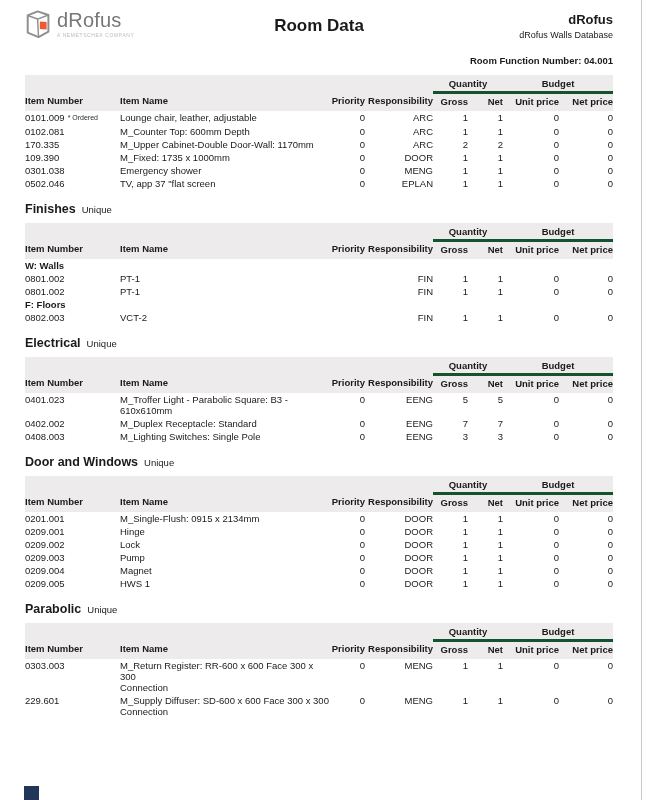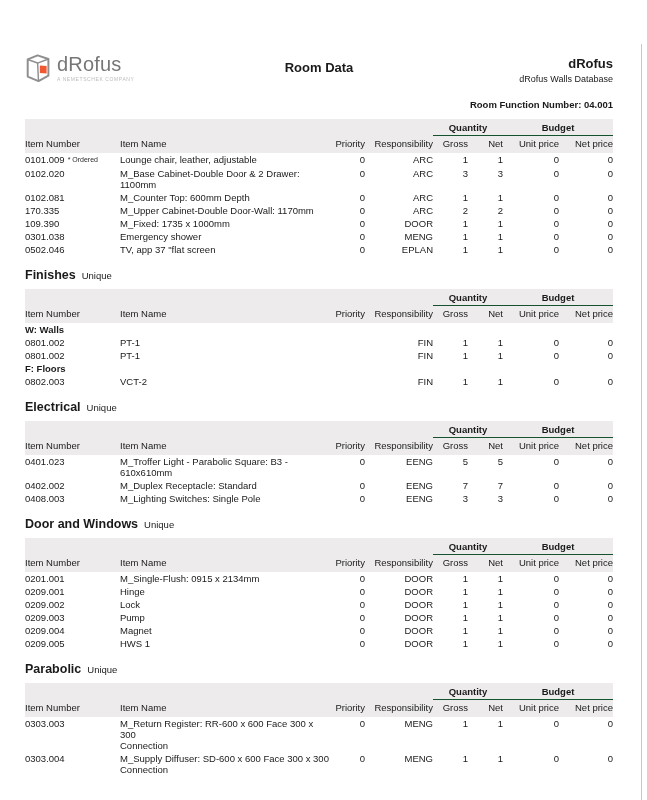--- a/index.html
+++ b/index.html
@@ -1,52 +1,52 @@
 <!DOCTYPE html>
 <html><head>
 <meta charset="utf-8">
 <style>
   * { margin:0; padding:0; box-sizing:border-box; }
   html,body { background:#ffffff; }
   body {
     width:647px; height:800px; position:relative; overflow:hidden;
     font-family:"Liberation Sans", sans-serif; color:#1a1a1a;
   }
-  .page { position:absolute; inset:0; background:#fff;margin-top:44px; }
+  .page { position:absolute; inset:0; background:#fff; }
   .page-edge-right { position:absolute; left:641px; top:0; width:1px; height:800px; background:#c9c9c9; }
   .next-page-fragment { position:absolute; left:24px; top:786px; width:15px; height:14px; background:#22365a; }
 
   .content { position:absolute; left:25px; top:0; width:588px; }
 
   
   .report-header { display:flex; align-items:flex-start; padding-top:9px; }
   .logo-block { width:160px; display:flex; align-items:flex-start; }
   .logo-cube { width:27px; height:30px; margin-right:5px; }
   .logo-texts { display:flex; flex-direction:column; }
   .logo-brand { font-size:20px; line-height:22px; color:#777777; font-weight:500; letter-spacing:0.2px; }
   .logo-tagline { font-size:5px; color:#bcbcbc; letter-spacing:0.6px; margin-top:1px; }
-  .report-title { flex:1; text-align:center; font-weight:bold; font-size:13px; padding-top:7px; }
+  .report-title { flex:1; text-align:center; font-weight:bold; font-size:17px; padding-top:7px; }
   .header-right { width:160px; text-align:right; padding-top:4px; }
   .header-right-title { font-weight:bold; font-size:13px; line-height:14px; }
   .header-right-sub { font-size:9px; margin-top:3px; color:#1a1a1a; }
 
   .room-function { text-align:right; font-weight:bold; font-size:9.5px; margin-top:15px; line-height:12px; }
 
   
   .section-heading { margin:11px 0 6px; line-height:14px; }
   .heading-text { font-weight:bold; font-size:12.5px; }
   .heading-badge { font-weight:normal; font-size:9.5px; margin-left:6px; }
   .first-table { margin-top:8px; }
 
   table.items-table { width:588px; border-collapse:collapse; table-layout:fixed; }
   thead { background:#edebec; }
   thead th { font-size:9.5px; line-height:11px; }
   tr.group-row th { padding:3px 0 2px; font-weight:bold; }
-  th.group-label { text-align:center; border-bottom:1px solid #14532d; }
-  tr.cols-row th { padding:2px 0 4px; font-weight:normal; }
+  th.group-label { text-align:center; border-bottom:3px solid #14532d; }
+  tr.cols-row th { padding:2px 0 4px; font-weight:bold; }
   .al { text-align:left; }
   .ar { text-align:right; }
   tbody td { font-size:9.5px; line-height:11px; padding:1px 0; vertical-align:top; }
   tbody td.group-td { font-weight:bold; }
   .item-note { font-size:7px; position:relative; top:-1px; margin-left:3px; color:#2a2a2a; }
 </style>
 </head>
 <body>
 
 <div class="page">
@@ -108,30 +108,20 @@
               <td class="al">0101.009<span class="item-note">* Ordered</span></td>
               <td class="al">Lounge chair, leather, adjustable</td>
               <td class="ar">0</td>
               <td class="ar">ARC</td>
               <td class="ar">1</td>
               <td class="ar">1</td>
               <td class="ar">0</td>
               <td class="ar">0</td>
             </tr>
             <tr>
-              <td class="al">0102.020</td>
-              <td class="al">M_Base Cabinet-Double Door &amp; 2 Drawer: 1100mm</td>
-              <td class="ar">0</td>
-              <td class="ar">ARC</td>
-              <td class="ar">3</td>
-              <td class="ar">3</td>
-              <td class="ar">0</td>
-              <td class="ar">0</td>
-            </tr>
-            <tr>
               <td class="al">0102.081</td>
               <td class="al">M_Counter Top: 600mm Depth</td>
               <td class="ar">0</td>
               <td class="ar">ARC</td>
               <td class="ar">1</td>
               <td class="ar">1</td>
               <td class="ar">0</td>
               <td class="ar">0</td>
             </tr>
             <tr>
@@ -432,21 +422,21 @@
               <td class="al">0303.003</td>
               <td class="al">M_Return Register: RR-600 x 600 Face 300 x 300<br>Connection</td>
               <td class="ar">0</td>
               <td class="ar">MENG</td>
               <td class="ar">1</td>
               <td class="ar">1</td>
               <td class="ar">0</td>
               <td class="ar">0</td>
             </tr>
             <tr>
-              <td class="al">0303.004</td>
+              <td class="al">229.601</td>
               <td class="al">M_Supply Diffuser: SD-600 x 600 Face 300 x 300<br>Connection</td>
               <td class="ar">0</td>
               <td class="ar">MENG</td>
               <td class="ar">1</td>
               <td class="ar">1</td>
               <td class="ar">0</td>
               <td class="ar">0</td>
             </tr>
           </tbody>
         </table>

